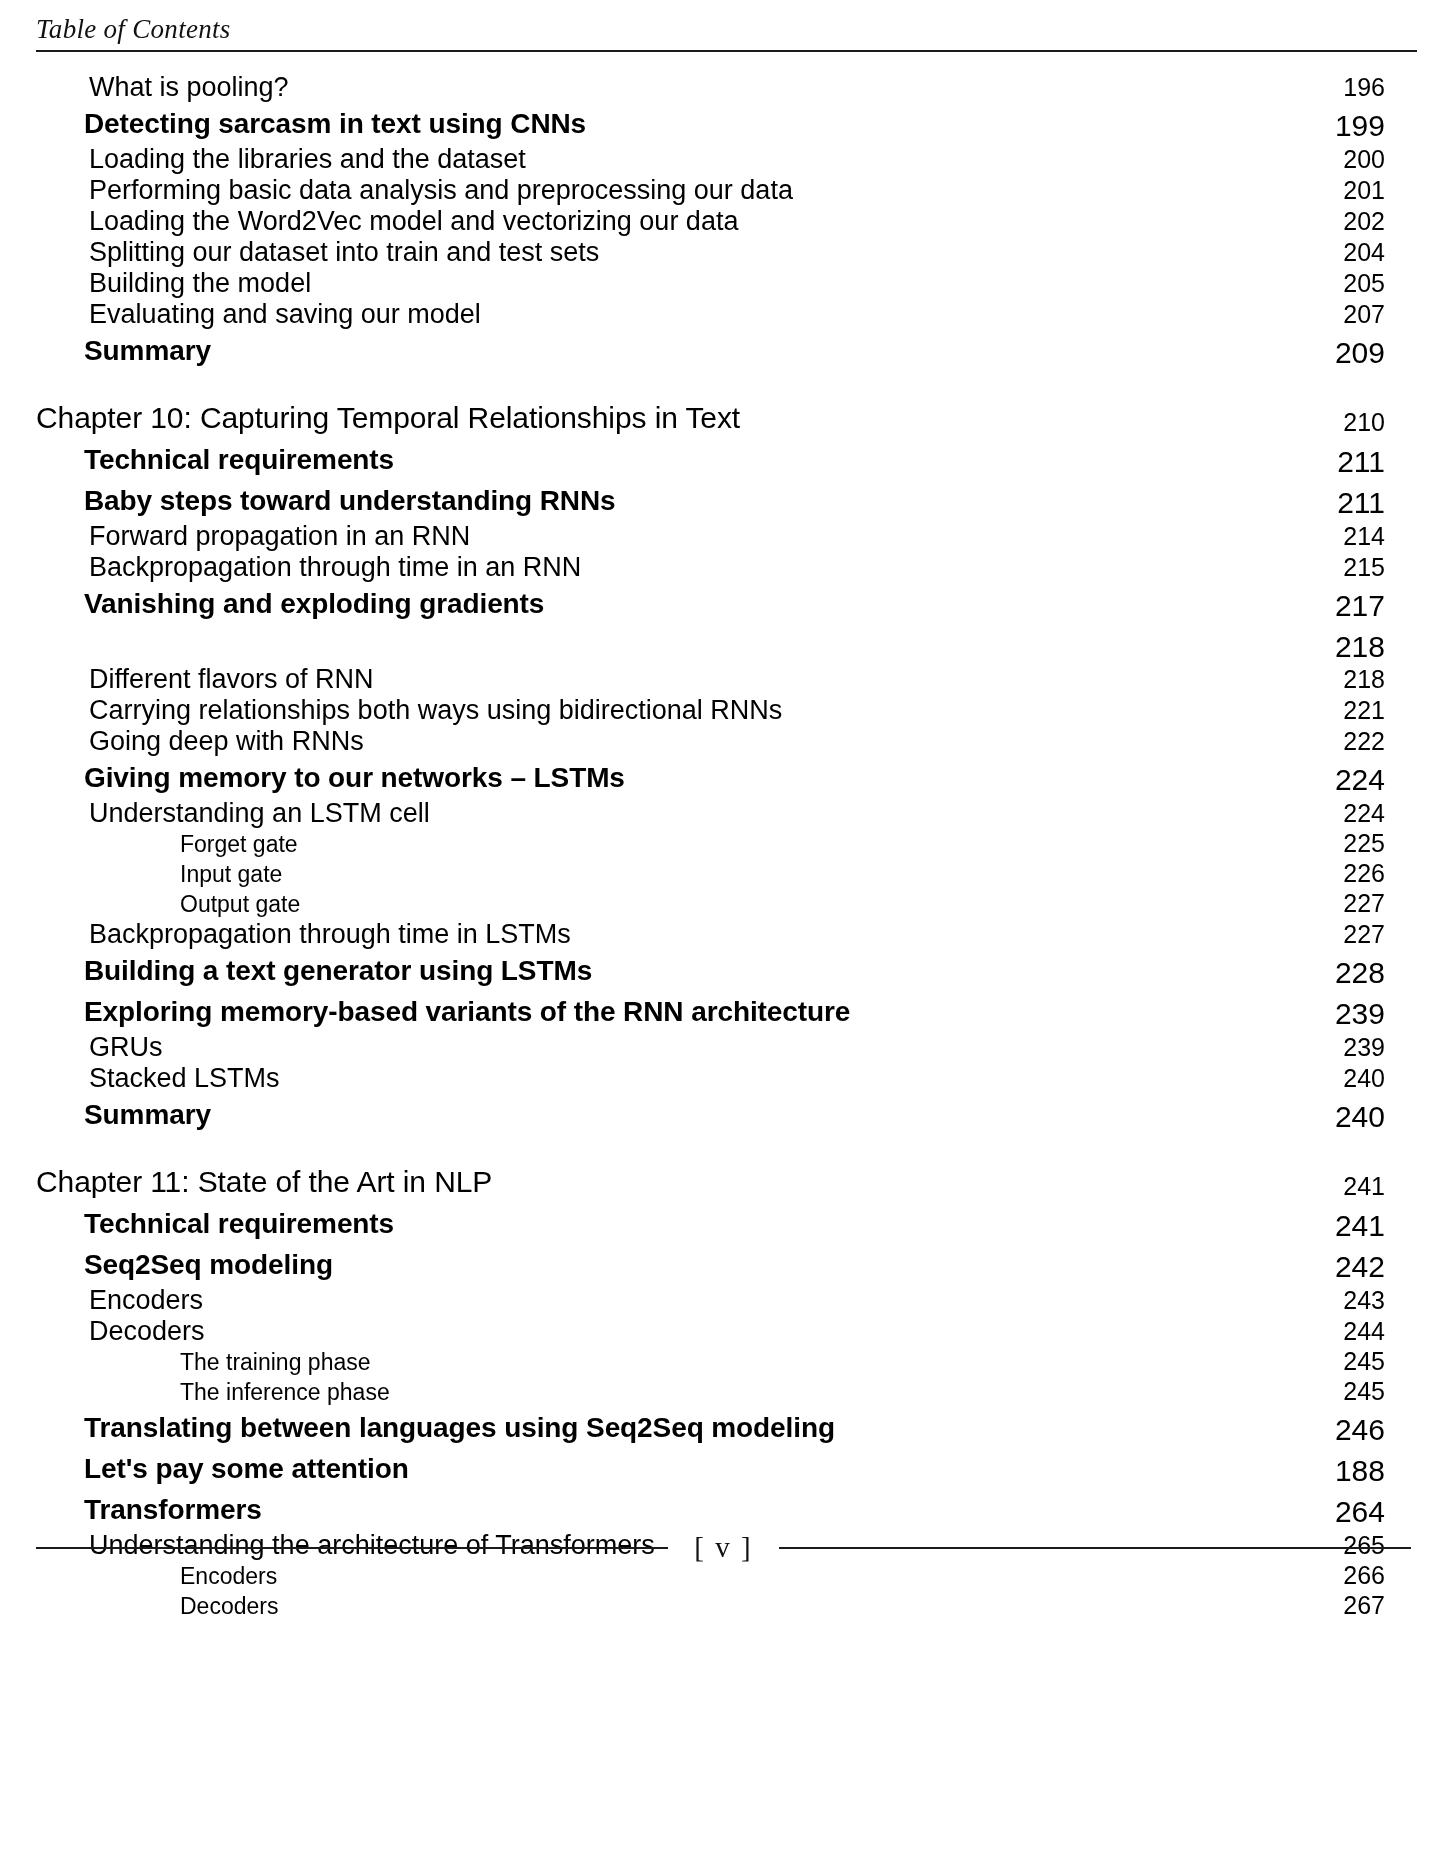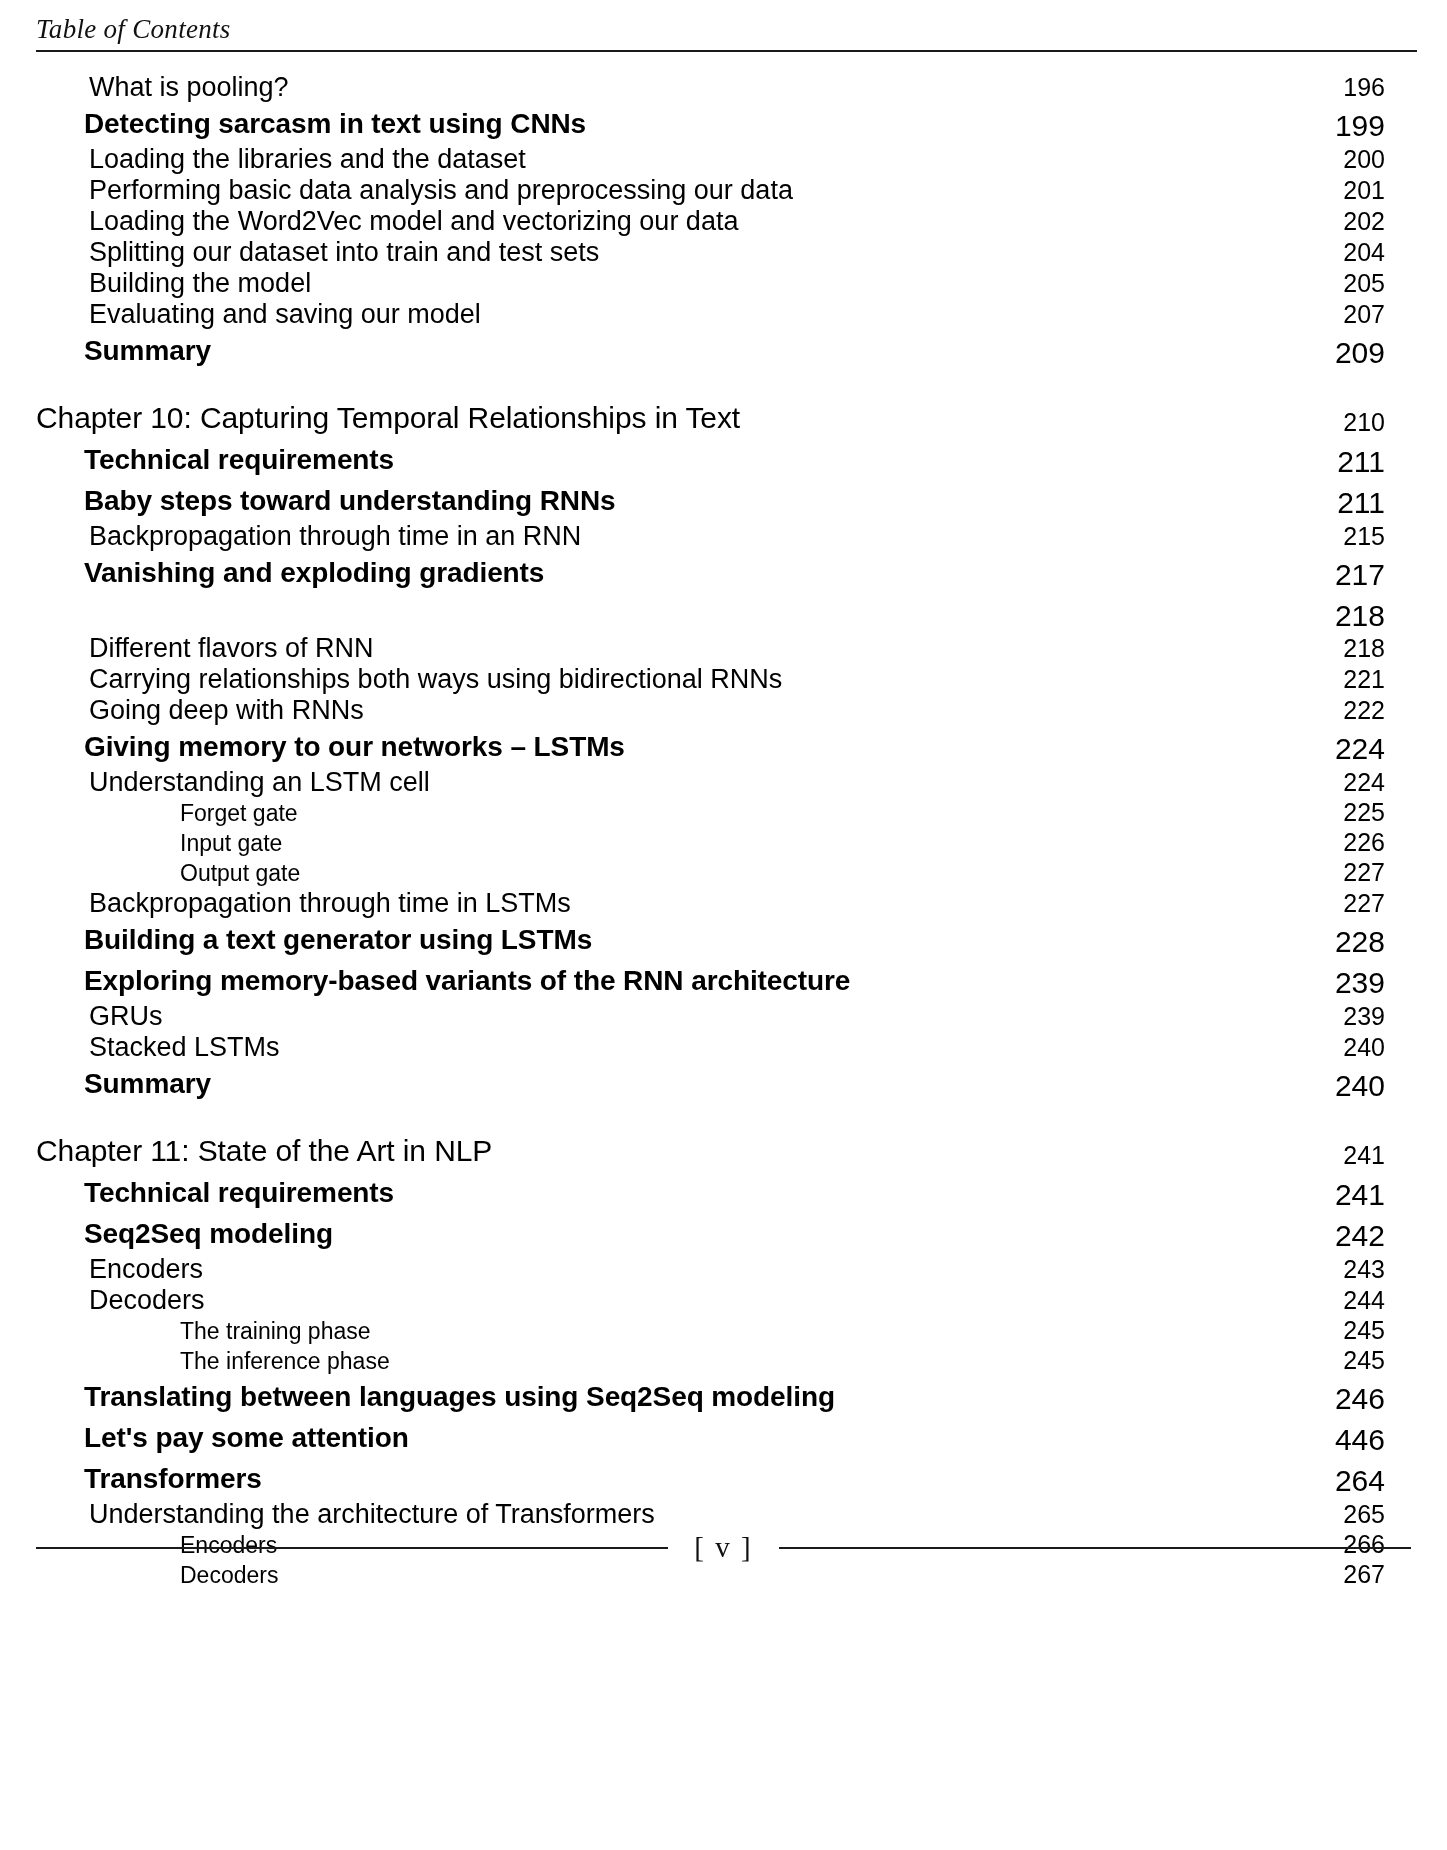--- a/index.html
+++ b/index.html
@@ -237,20 +237,25 @@
         <span class="toc-label">Technical requirements</span>
         <span class="toc-filler"></span>
         <span class="toc-page">211</span>
       </div>
       <div class="toc-entry lvl-1">
         <span class="toc-label">Baby steps toward understanding RNNs</span>
         <span class="toc-filler"></span>
         <span class="toc-page">211</span>
       </div>
       <div class="toc-entry lvl-2">
+        <span class="toc-label">Forward propagation in an RNN</span>
+        <span class="toc-filler"></span>
+        <span class="toc-page">214</span>
+      </div>
+      <div class="toc-entry lvl-2">
         <span class="toc-label">Backpropagation through time in an RNN</span>
         <span class="toc-filler"></span>
         <span class="toc-page">215</span>
       </div>
       <div class="toc-entry lvl-1">
         <span class="toc-label">Vanishing and exploding gradients</span>
         <span class="toc-filler"></span>
         <span class="toc-page">217</span>
       </div>
       <div class="toc-entry lvl-1">
@@ -363,21 +368,21 @@
         <span class="toc-page">245</span>
       </div>
       <div class="toc-entry lvl-1">
         <span class="toc-label">Translating between languages using Seq2Seq modeling</span>
         <span class="toc-filler"></span>
         <span class="toc-page">246</span>
       </div>
       <div class="toc-entry lvl-1">
         <span class="toc-label">Let's pay some attention</span>
         <span class="toc-filler"></span>
-        <span class="toc-page">446</span>
+        <span class="toc-page">188</span>
       </div>
       <div class="toc-entry lvl-1">
         <span class="toc-label">Transformers</span>
         <span class="toc-filler"></span>
         <span class="toc-page">264</span>
       </div>
       <div class="toc-entry lvl-2">
         <span class="toc-label">Understanding the architecture of Transformers</span>
         <span class="toc-filler"></span>
         <span class="toc-page">265</span>

